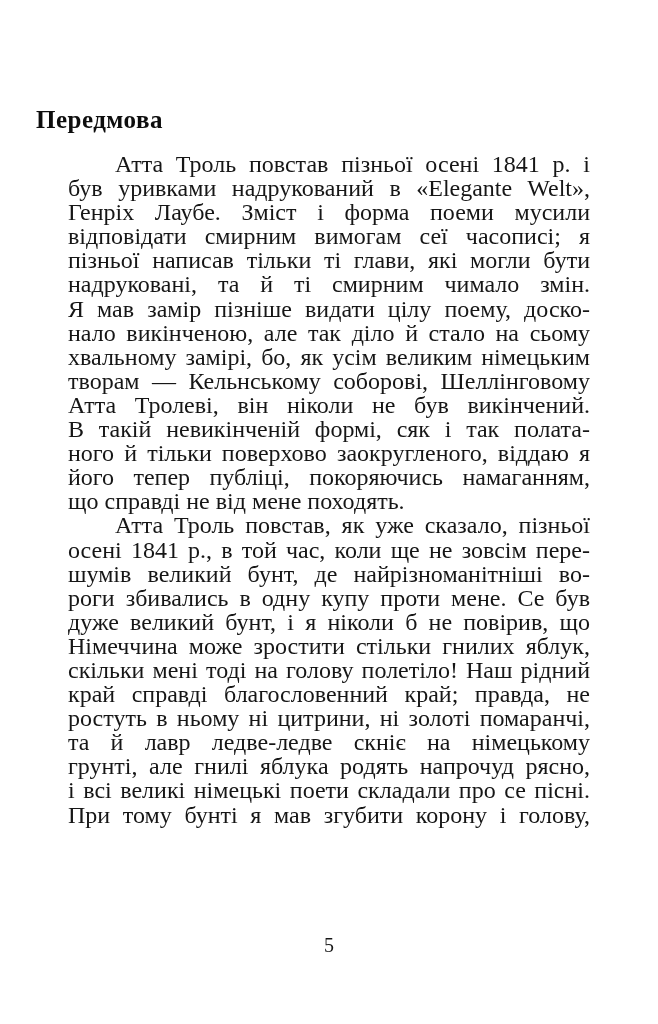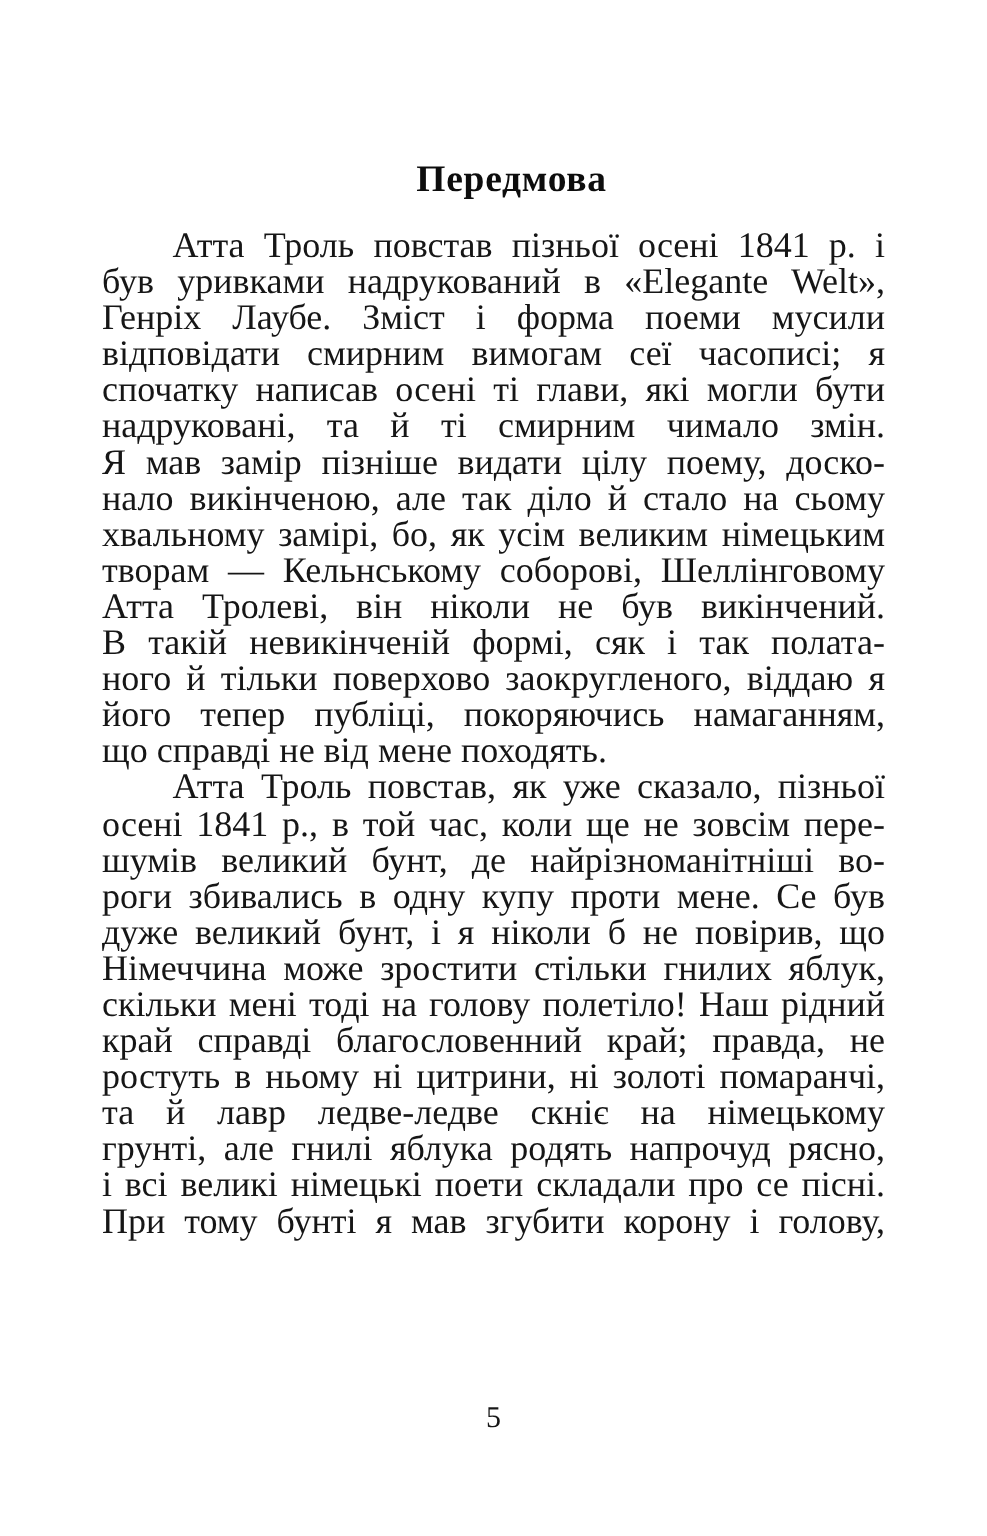--- a/index.html
+++ b/index.html
@@ -12,21 +12,20 @@
     width: 658px;
     height: 1024px;
     margin: 0 auto;
     background: #ffffff;
     color: #111111;
     font-family: "Liberation Serif", "DejaVu Serif", serif;
     overflow: hidden;
   }
   .title {
     margin: 106px 12px 0 0;
-    text-align: center;
     font-size: 25px;
     font-weight: bold;
     letter-spacing: 0.5px;
     color: #0d0d0d;
     padding-left: 36px;
   }
   .text-block {
     position: absolute;
     left: 68px;
     top: 152px;
@@ -68,21 +67,21 @@
 
 <div class="page">
   <h1 class="title">Передмова</h1>
 
   <div class="text-block" id="text-block">
       <div class="para">
         <div class="line indent">Атта Троль повстав пізньої осені 1841 р. і</div>
         <div class="line">був уривками надрукований в «Elegante Welt»,</div>
         <div class="line">Генріх Лаубе. Зміст і форма поеми мусили</div>
         <div class="line">відповідати смирним вимогам сеї часописі; я</div>
-        <div class="line">спочатку написав осені ті глави, які могли бути</div>
+        <div class="line">пізньої написав тільки ті глави, які могли бути</div>
         <div class="line">надруковані, та й ті смирним чимало змін.</div>
         <div class="line">Я мав замір пізніше видати цілу поему, доско-</div>
         <div class="line">нало викінченою, але так діло й стало на сьому</div>
         <div class="line">хвальному замірі, бо, як усім великим німецьким</div>
         <div class="line">творам — Кельнському соборові, Шеллінговому</div>
         <div class="line">Атта Тролеві, він ніколи не був викінчений.</div>
         <div class="line">В такій невикінченій формі, сяк і так полата-</div>
         <div class="line">ного й тільки поверхово заокругленого, віддаю я</div>
         <div class="line">його тепер публіці, покоряючись намаганням,</div>
         <div class="line endline">що справді не від мене походять.</div>

